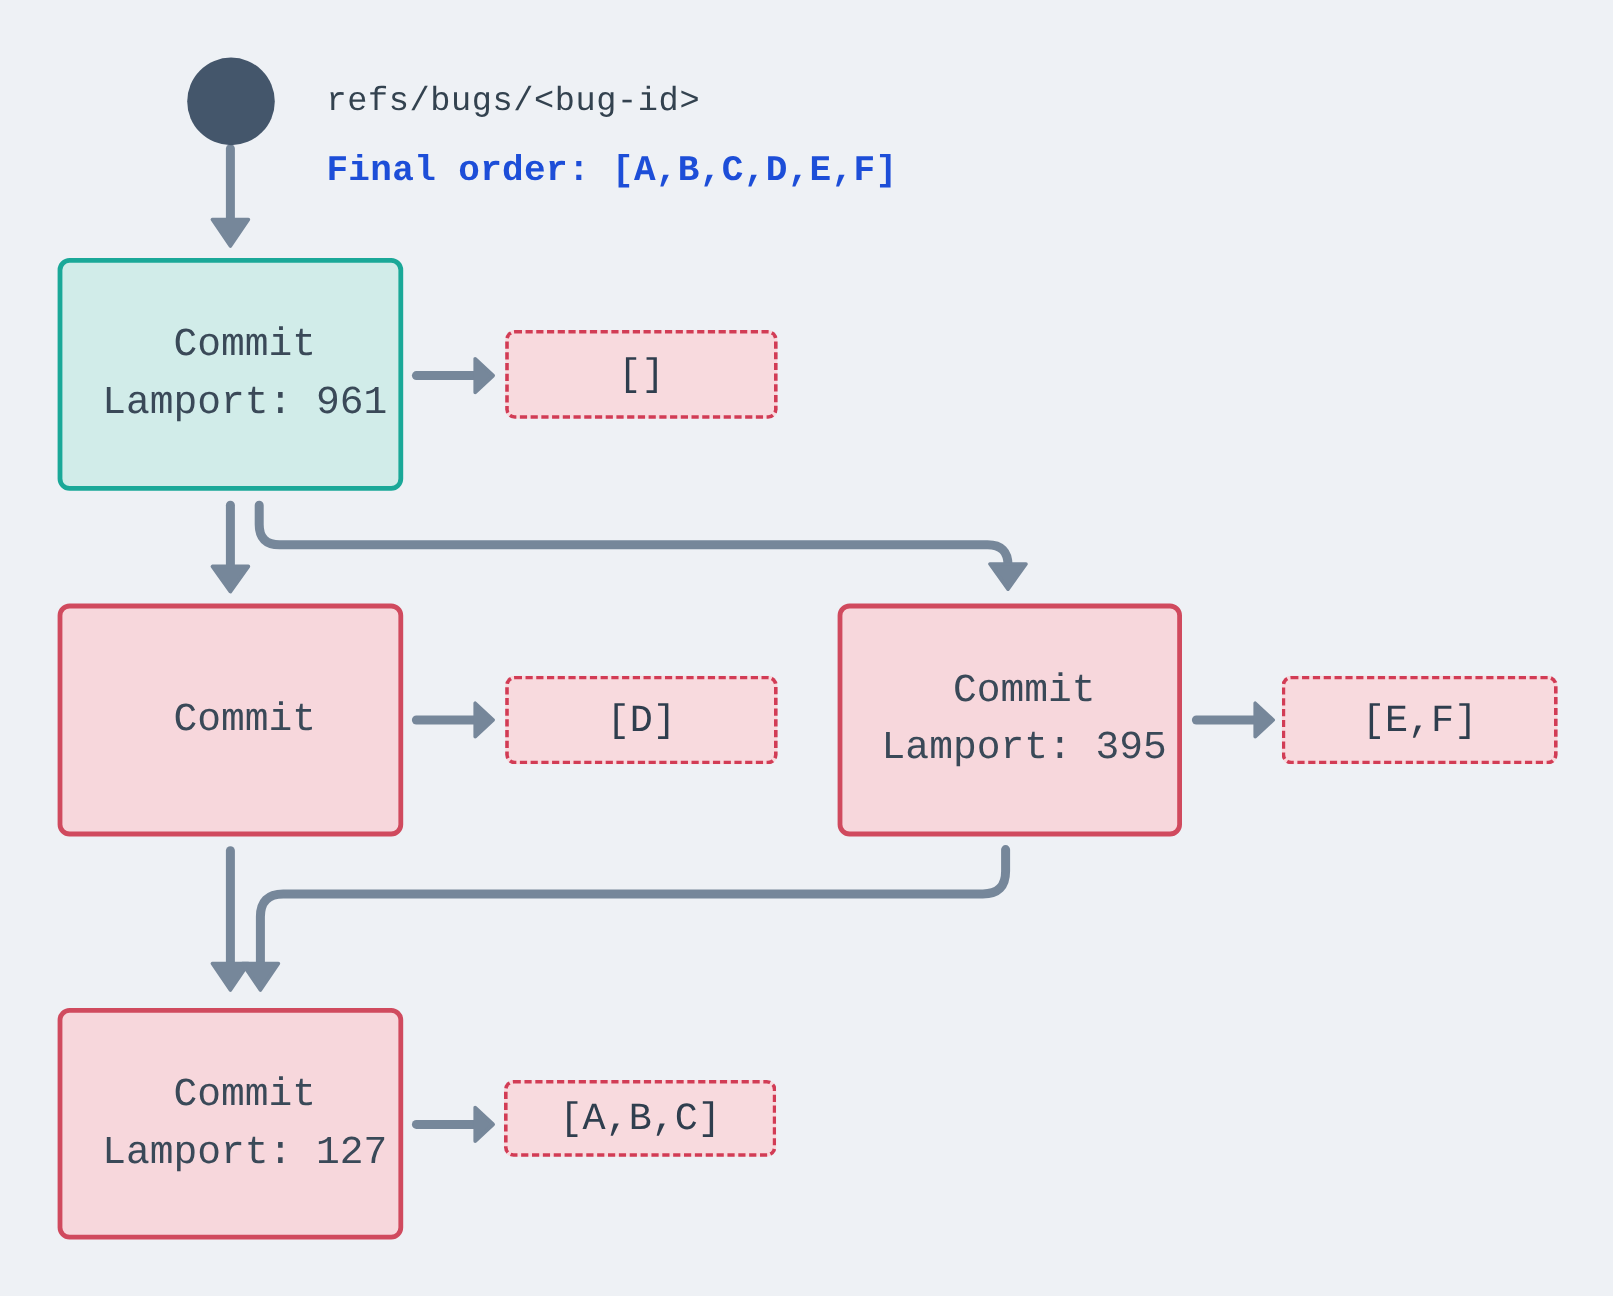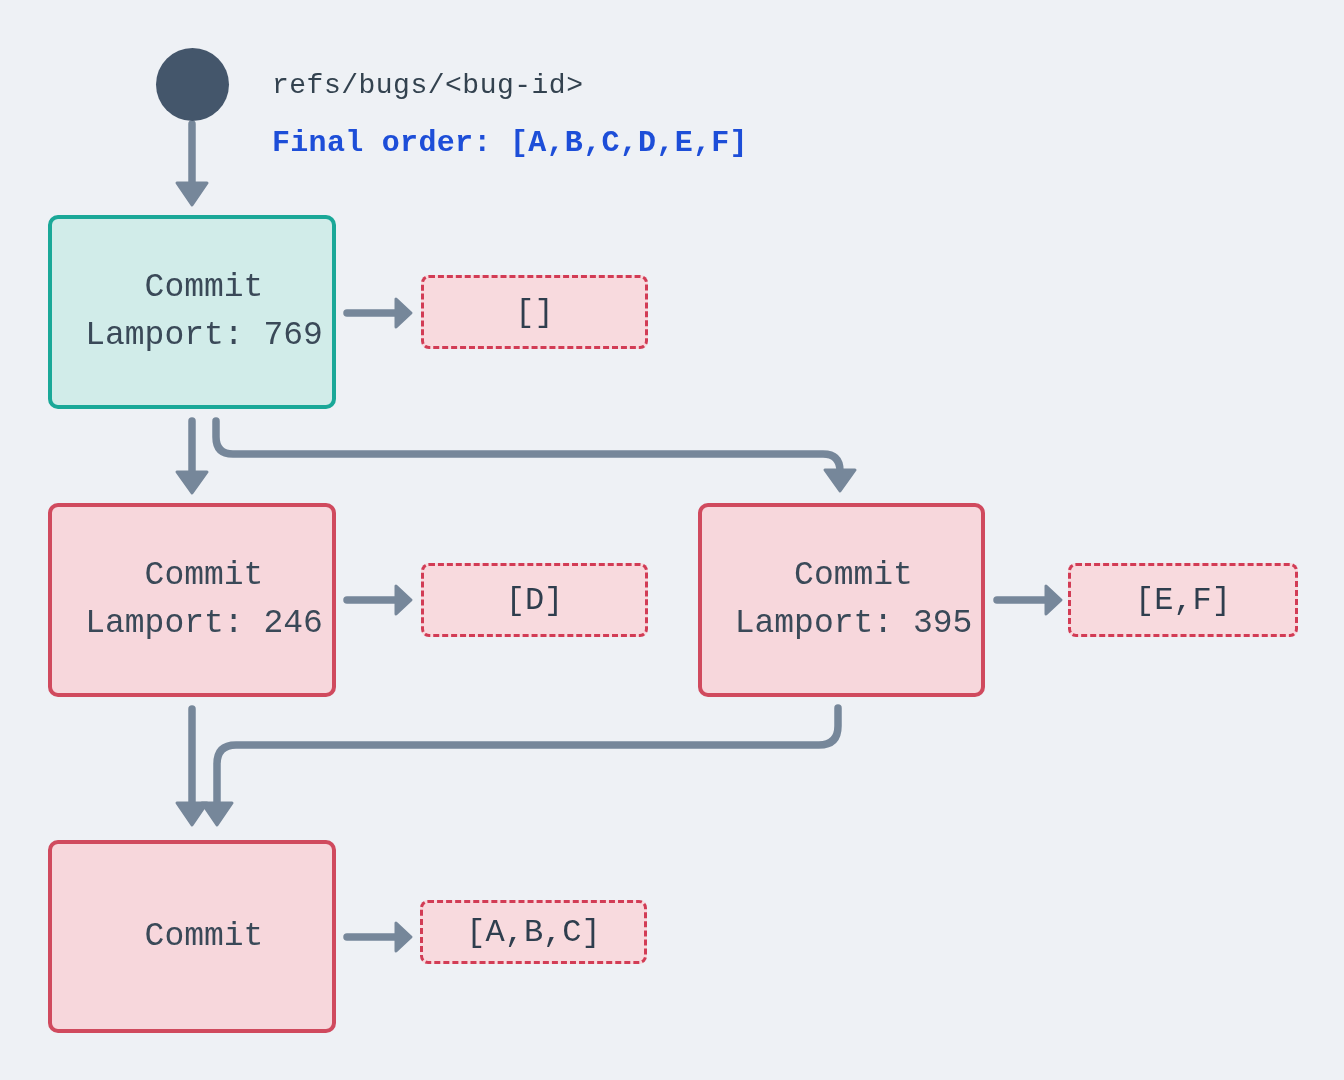--- a/index.html
+++ b/index.html
@@ -110,46 +110,46 @@
       <polygon points="396,923 396,951 411,937"></polygon>
     </g>
   </svg>
 
   <div class="ref-dot"></div>
   <div class="ref-label">refs/bugs/&lt;bug-id&gt;</div>
   <div class="final-order">Final order: [A,B,C,D,E,F]</div>
 
   <div class="commit teal" id="commit-864">
     <div>Commit</div>
-    <div>Lamport: 769</div>
+    <div>Lamport: 961</div>
   </div>
 
   <div class="payload" id="payload-empty">
     <span>[]</span>
   </div>
 
   <div class="commit pink" id="commit-246">
     <div>Commit</div>
-    <div>Lamport: 246</div>
   </div>
 
   <div class="payload" id="payload-d">
     <span>[D]</span>
   </div>
 
   <div class="commit pink" id="commit-537">
     <div>Commit</div>
     <div>Lamport: 395</div>
   </div>
 
   <div class="payload" id="payload-ef">
     <span>[E,F]</span>
   </div>
 
   <div class="commit pink" id="commit-127">
     <div>Commit</div>
+    <div>Lamport: 127</div>
   </div>
 
   <div class="payload" id="payload-abc">
     <span>[A,B,C]</span>
   </div>
 
 </div>
 
 </body></html>

